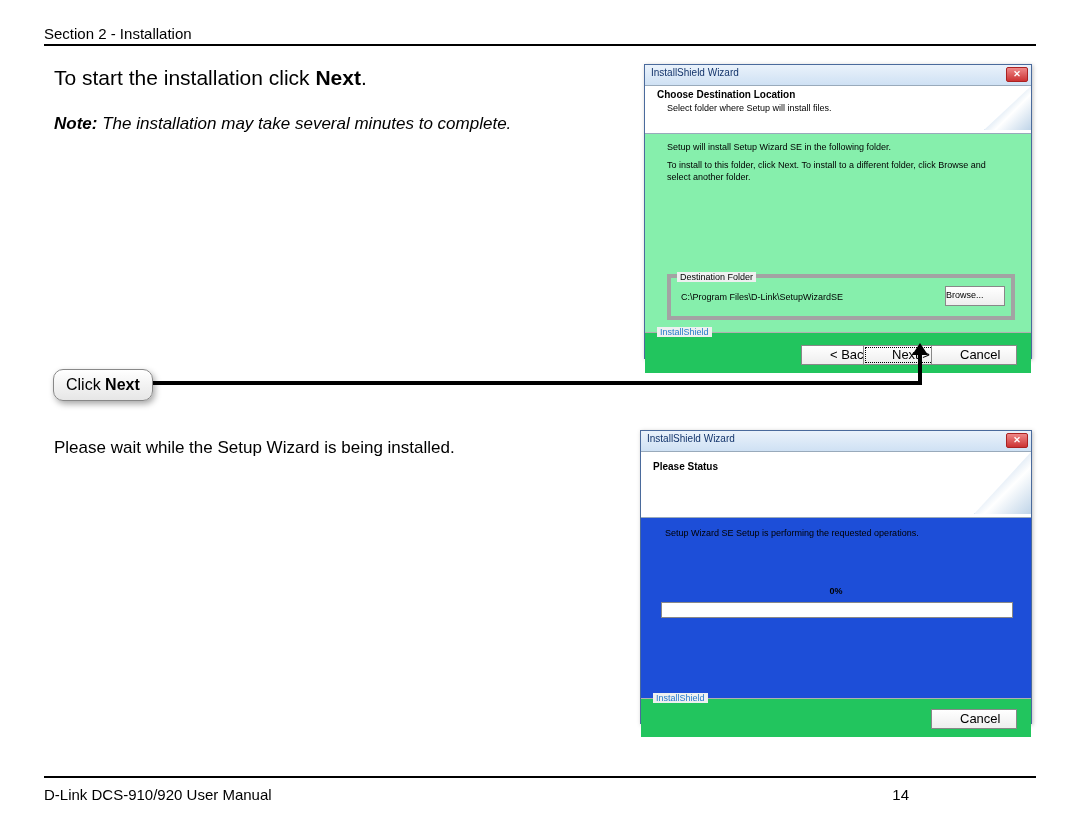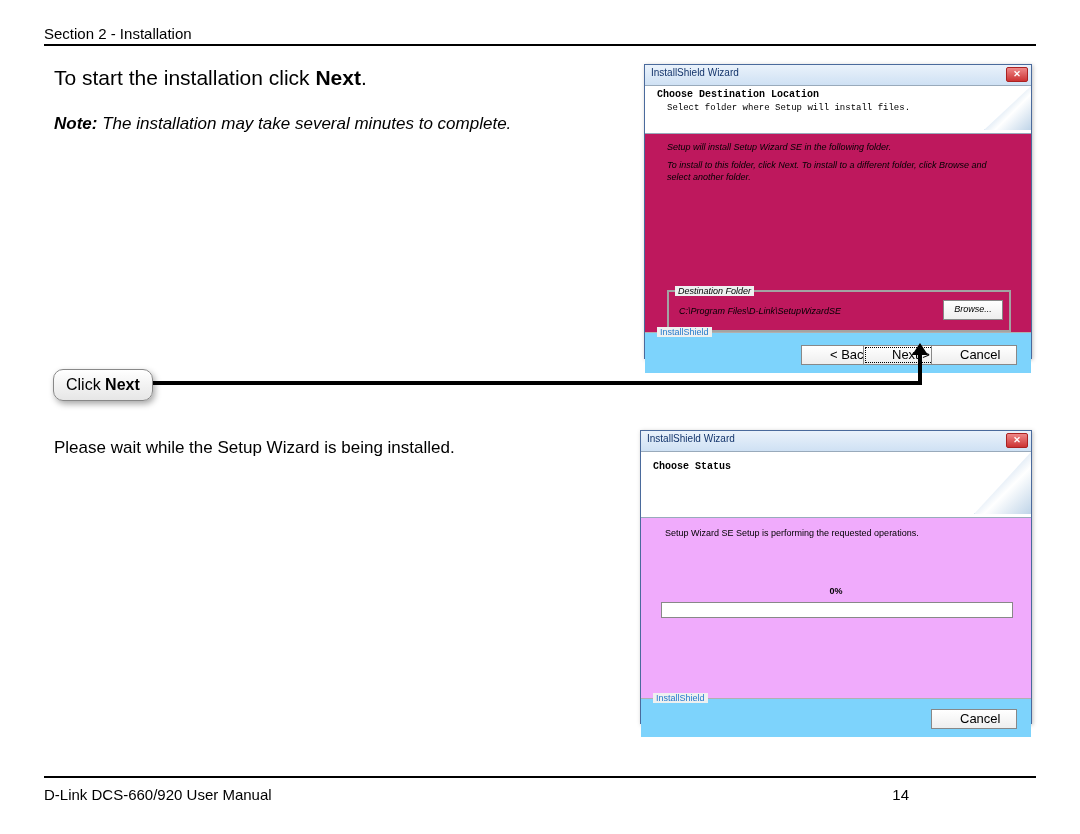--- a/index.html
+++ b/index.html
@@ -149,21 +149,20 @@
     font-weight: bold;
   }
   .dlg-header {
     height: 44px;
     background: #ffffff;
     border-bottom: 1px solid #9ab;
     font-size: 10px;
     color: #000;
     padding: 3px 0 0 12px;
     position: relative;
-    font-family: Liberation Mono, monospace;
   }
   .dlg-header .h-title {
     font-weight: bold;
     font-size: 10px;
   }
   .dlg-header .h-sub {
     font-size: 9px;
     margin-left: 10px;
     margin-top: 3px;
   }
@@ -174,32 +173,31 @@
     width: 46px;
     height: 44px;
     background: linear-gradient(135deg, #d6e4f2 40%, #fff 60%, #bfd4e8 100%);
     clip-path: polygon(100% 0, 100% 100%, 0 100%);
     border-left: 1px solid #bfd4e8;
   }
   .dlg-body {
     font-size: 9px;
     color: #000;
     padding: 8px 24px 0 22px;
-    background: #be185d;
+    background: #86efac;
     height: 190px;
     position: relative;
-    font-style: italic;
   }
   .dest-fieldset {
     position: absolute;
     left: 22px;
-    bottom: 0;
+    bottom: 12px;
     width: 340px;
     height: 38px;
-    border: 2px solid #a3a3a3;
+    border: 4px solid #a3a3a3;
     font-size: 9px;
   }
   .dest-fieldset .fs-label {
     position: absolute;
     top: -6px;
     left: 6px;
     background: #eef0f0;
     padding: 0 3px;
     font-size: 9px;
   }
@@ -211,28 +209,28 @@
   }
   .browse-btn {
     position: absolute;
     right: 6px;
     top: 8px;
     width: 58px;
     height: 18px;
     background: linear-gradient(#fff,#eee);
     border: 1px solid #888;
     font-size: 9px;
-    text-align: center;
+    text-align: left;
     line-height: 17px;
   }
   .dlg-footer {
     height: 40px;
     position: relative;
     border-top: 1px solid #b0b0b0;
-    background: #7dd3fc;
+    background: #22c55e;
   }
   .is-label {
     position: absolute;
     left: 12px;
     top: -6px;
     background: #eef0f0;
     padding: 0 3px;
     font-size: 9px;
     color: #267acc;
   }
@@ -262,21 +260,21 @@
     background: #eef0f0;
     font-family: Tahoma, Arial, sans-serif;
     box-shadow: 1px 1px 4px rgba(0,0,0,0.25);
   }
   .dlg2 .dlg-header { height: 62px; }
   .dlg2 .page-curl { height: 62px; width: 56px; }
   .dlg-body2 {
     font-size: 9px;
     color: #000;
     padding: 10px 32px 0 24px;
-    background: #f0abfc;
+    background: #1d4ed8;
     height: 170px;
     position: relative;
   }
   .progress-bar {
     position: absolute;
     left: 20px;
     top: 84px;
     width: 350px;
     height: 14px;
     border: 1px solid #888;
@@ -345,30 +343,30 @@
   <div class="connector-arrow"></div>
 
   <div class="body-text-2">Please wait while the Setup Wizard is being installed.</div>
 
   <div class="dlg2">
     <div class="dlg-titlebar">
       <span>InstallShield Wizard</span>
       <div class="close-btn">✕</div>
     </div>
     <div class="dlg-header">
-      <div class="h-title" style="margin-top:6px">Choose Status</div>
+      <div class="h-title" style="margin-top:6px">Please Status</div>
       <div class="page-curl"></div>
     </div>
     <div class="dlg-body2">
       <div>Setup Wizard SE Setup is performing the requested operations.</div>
       <div class="progress-pct">0%</div>
       <div class="progress-bar"></div>
     </div>
     <div class="dlg-footer">
       <span class="is-label">InstallShield</span>
       <div class="dlg-btn btn-cancel">Cancel</div>
     </div>
   </div>
 
   <div class="rule-bottom"></div>
-  <div class="footer-left">D-Link DCS-660/920 User Manual</div>
+  <div class="footer-left">D-Link DCS-910/920 User Manual</div>
   <div class="footer-right">14</div>
 </div>
 
 </body></html>

